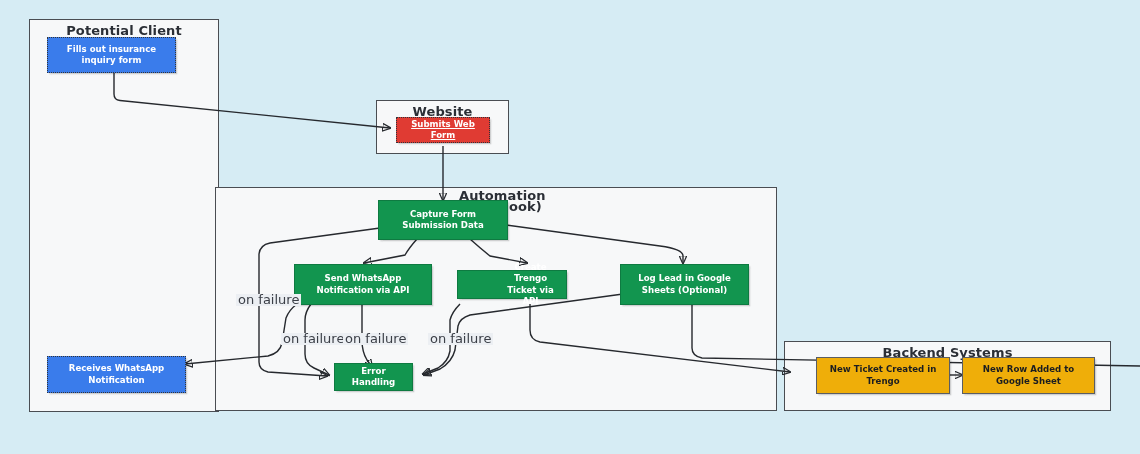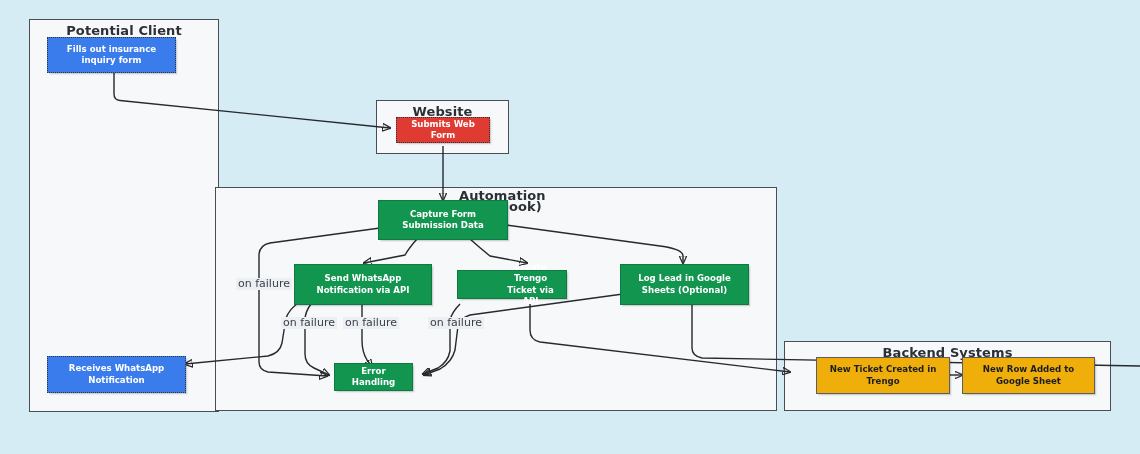--- a/index.html
+++ b/index.html
@@ -80,42 +80,44 @@
   }
   .node.blue {
     background: #3a7ceb;
     border: 1.3px dotted #31343a;
     color: #ffffff;
   }
   .node.red {
     background: #e03b33;
     border: 1.3px dotted #31343a;
     color: #ffffff;
+    text-decoration: underline;
   }
   .node.green {
     background: #12954f;
     border: 1.2px solid #0e7a41;
     color: #ffffff;
   }
   .node.orange {
     background: #efae09;
     border: 1.3px solid #5a5d63;
     color: #1b1d21;
   }
 
   
   .edge-label {
     position: absolute;
     background: #eceff3;
     color: #3b3f47;
-    font-size: 11px;
+    font-size: 13px;
     line-height: 10px;
     padding: 1px 2px;
     white-space: nowrap;
     font-family: "DejaVu Sans", sans-serif;
+    margin-top: 16px;
   }
 
   svg.edges {
     position: absolute;
     inset: 0;
     width: 1140px;
     height: 454px;
     pointer-events: none;
   }
   svg.edges path, svg.edges line {

